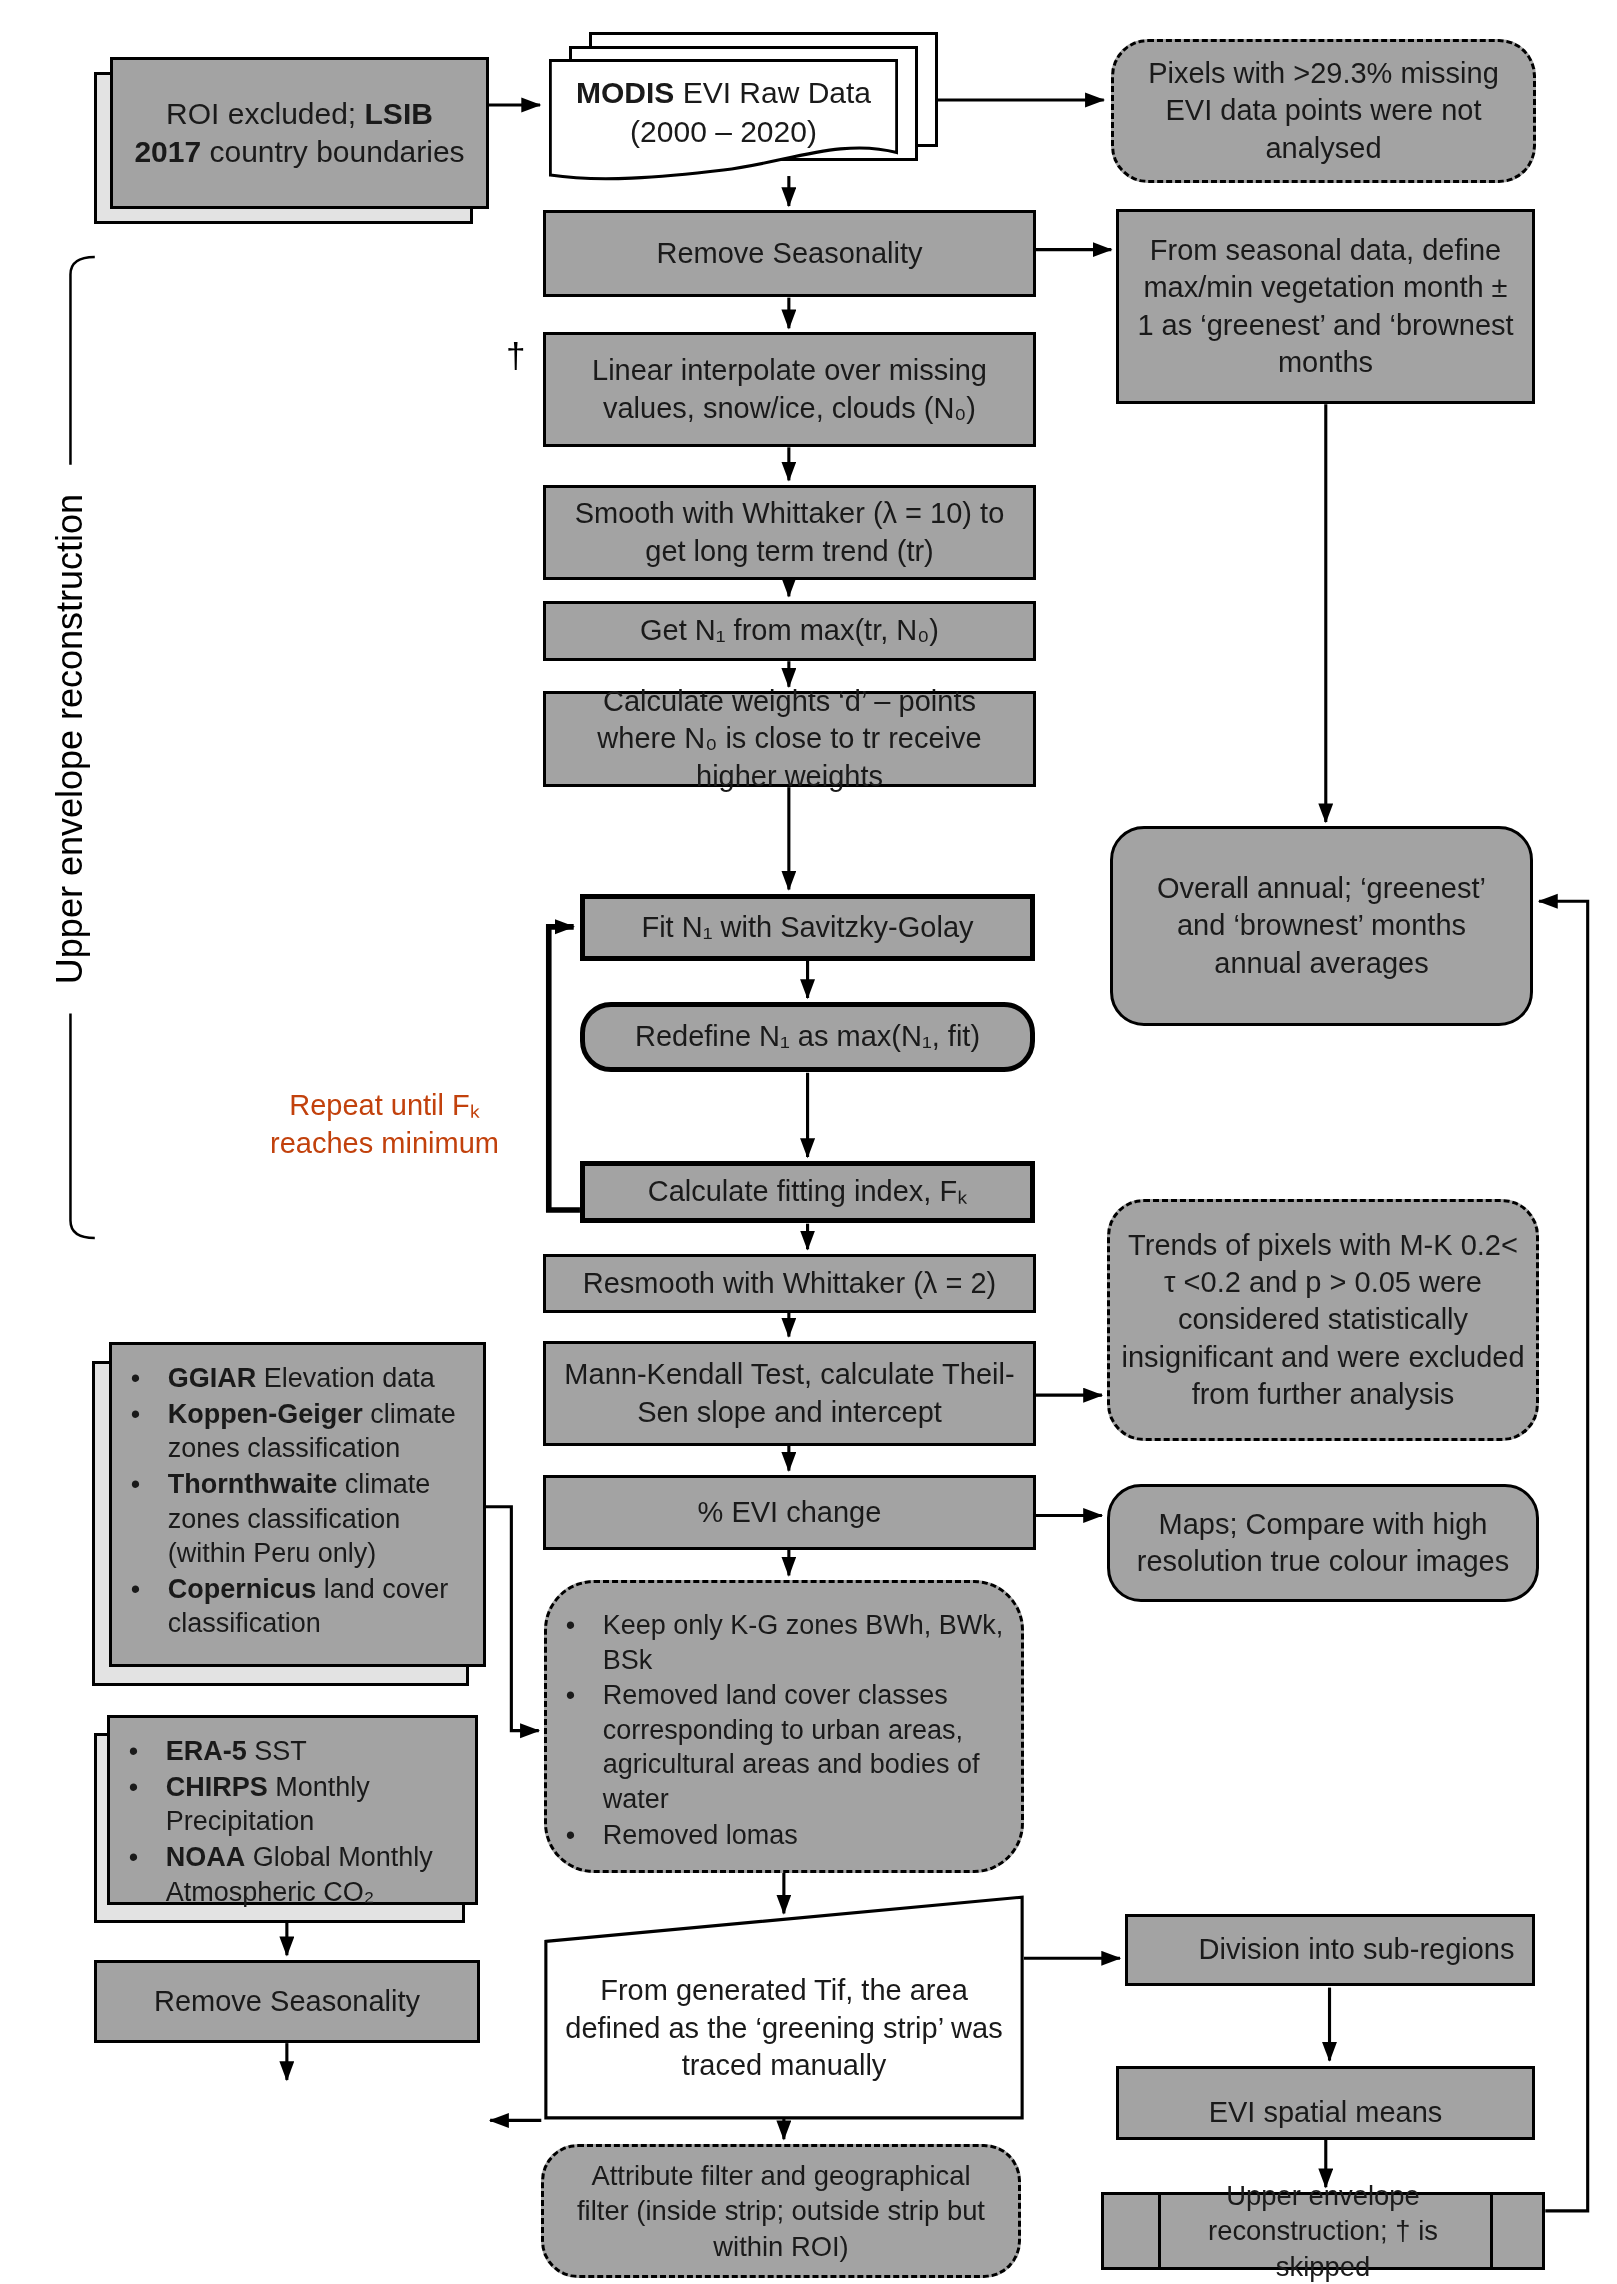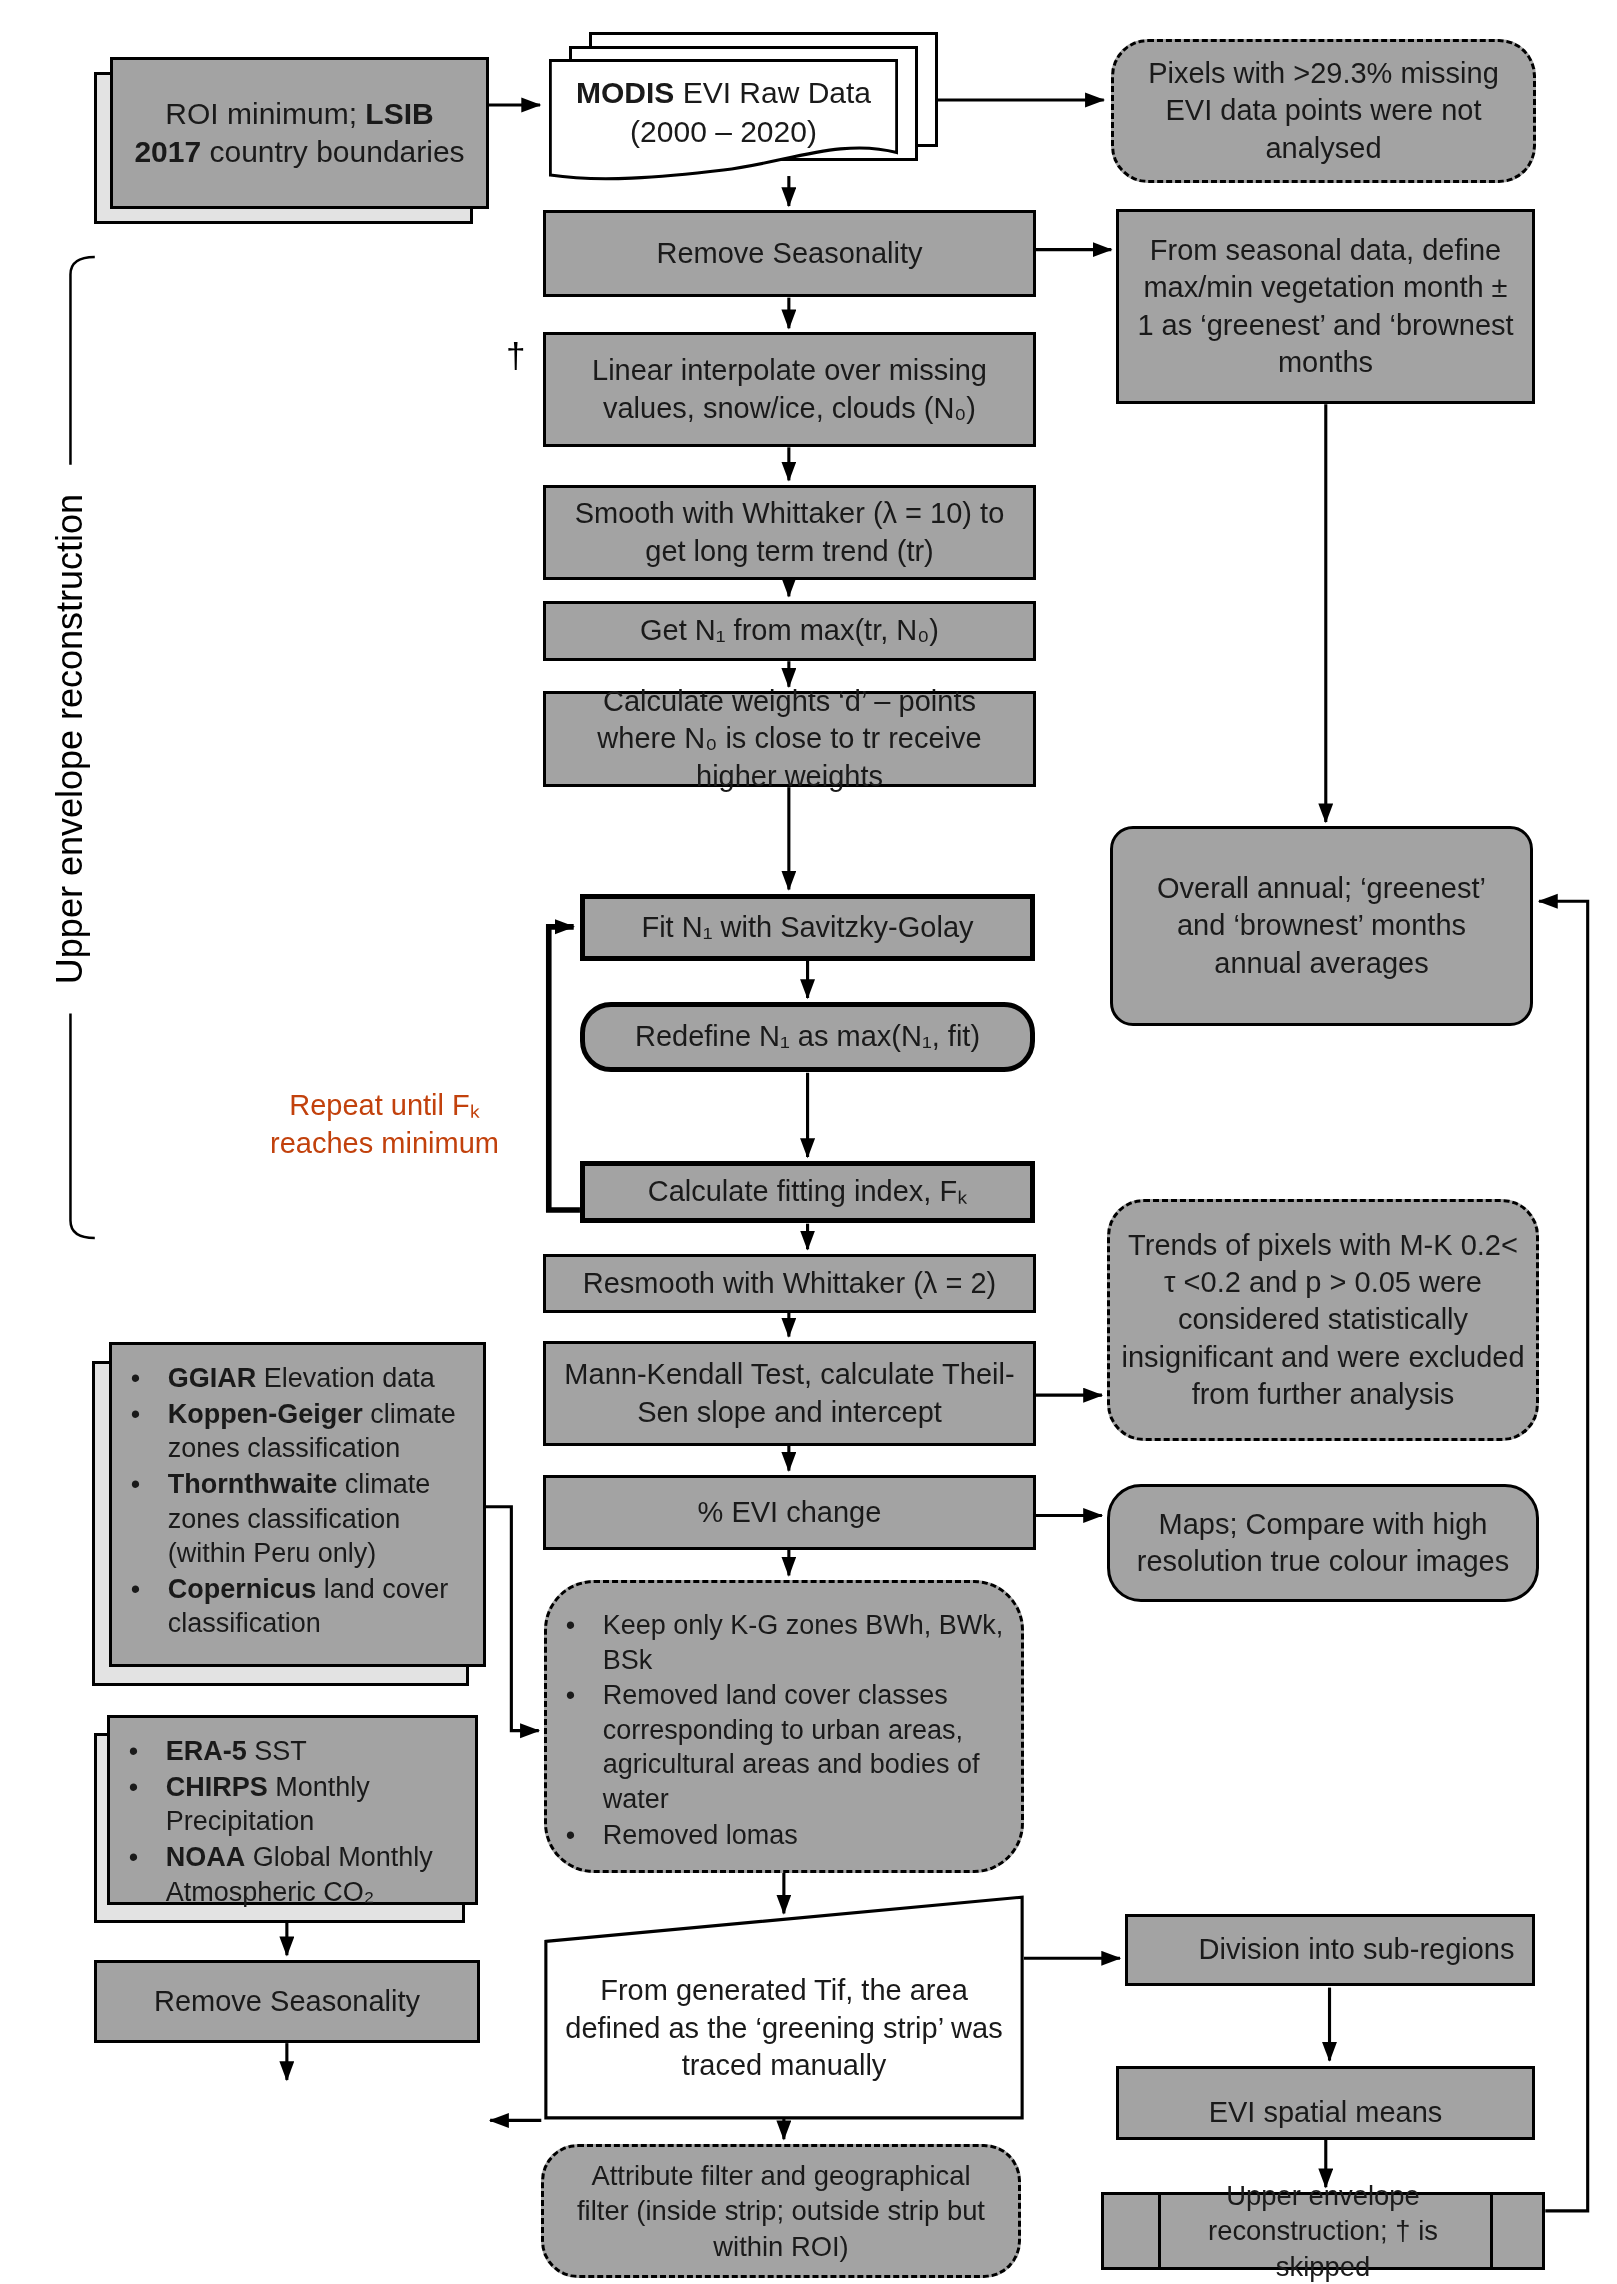--- a/index.html
+++ b/index.html
@@ -93,21 +93,21 @@
       <path d="M2478,3545 L2546,3545 L2546,1445 L2468,1445" marker-end="url(#ah)"></path>
       <path stroke-width="9" d="M930,1940 L880,1940 L880,1486 L920,1486" marker-end="url(#ah)"></path>
       <path stroke-width="4" d="M152,412 Q113,412 113,440 L113,745 M113,1625 L113,1957 Q113,1985 152,1985"></path>
     </g>
   </svg>
 
   <div class="vlabel">Upper envelope reconstruction</div>
 
   <div class="shadowbox" style="left:94px;top:72px;width:379px;height:152px;"></div>
   <div class="box" style="left:110px;top:57px;width:379px;height:152px;font-size:30px;">
-    <div><span>ROI minimum; </span><b>LSIB 2017</b><span> country boundaries</span></div>
+    <div><span>ROI excluded; </span><b>LSIB 2017</b><span> country boundaries</span></div>
   </div>
 
   <div class="sheet" style="left:589px;top:32px;width:349px;height:115px;"></div>
   <div class="sheet" style="left:569px;top:46px;width:349px;height:115px;"></div>
   <svg class="docshape" style="left:549px;top:59px;" width="349" height="128" viewBox="0 0 560 205">
     <path d="M2,2 H558 V150 C470,126 380,166 280,178 C180,190 80,198 2,186 Z" fill="#fff" stroke="#000" stroke-width="5"></path>
   </svg>
   <div class="overlaytext" style="left:549px;top:62px;width:349px;height:100px;">
     <div><b>MODIS</b><span> EVI Raw Data (2000 – 2020)</span></div>
   </div>
@@ -164,21 +164,21 @@
   </div>
 
   <div class="box" style="left:543px;top:1341px;width:493px;height:105px;">
     <div>Mann-Kendall Test, calculate Theil-Sen slope and intercept</div>
   </div>
 
   <div class="box" style="left:543px;top:1475px;width:493px;height:75px;">
     <div>% EVI change</div>
   </div>
 
-  <div class="box rounded" style="left:1110px;top:826px;width:423px;height:200px;border-radius:23px;">
+  <div class="box rounded" style="left:1110px;top:826px;width:423px;height:200px;">
     <div>Overall annual; ‘greenest’ and ‘brownest’ months annual averages</div>
   </div>
 
   <div class="box dashed" style="left:1107px;top:1199px;width:432px;height:242px;padding:6.2px 11.2px;">
     <div>Trends of pixels with M-K 0.2&lt; τ &lt;0.2 and p &gt; 0.05 were considered statistically insignificant and were excluded from further analysis</div>
   </div>
 
   <div class="box rounded" style="left:1107px;top:1484px;width:432px;height:118px;">
     <div>Maps; Compare with high resolution true colour images</div>
   </div>

